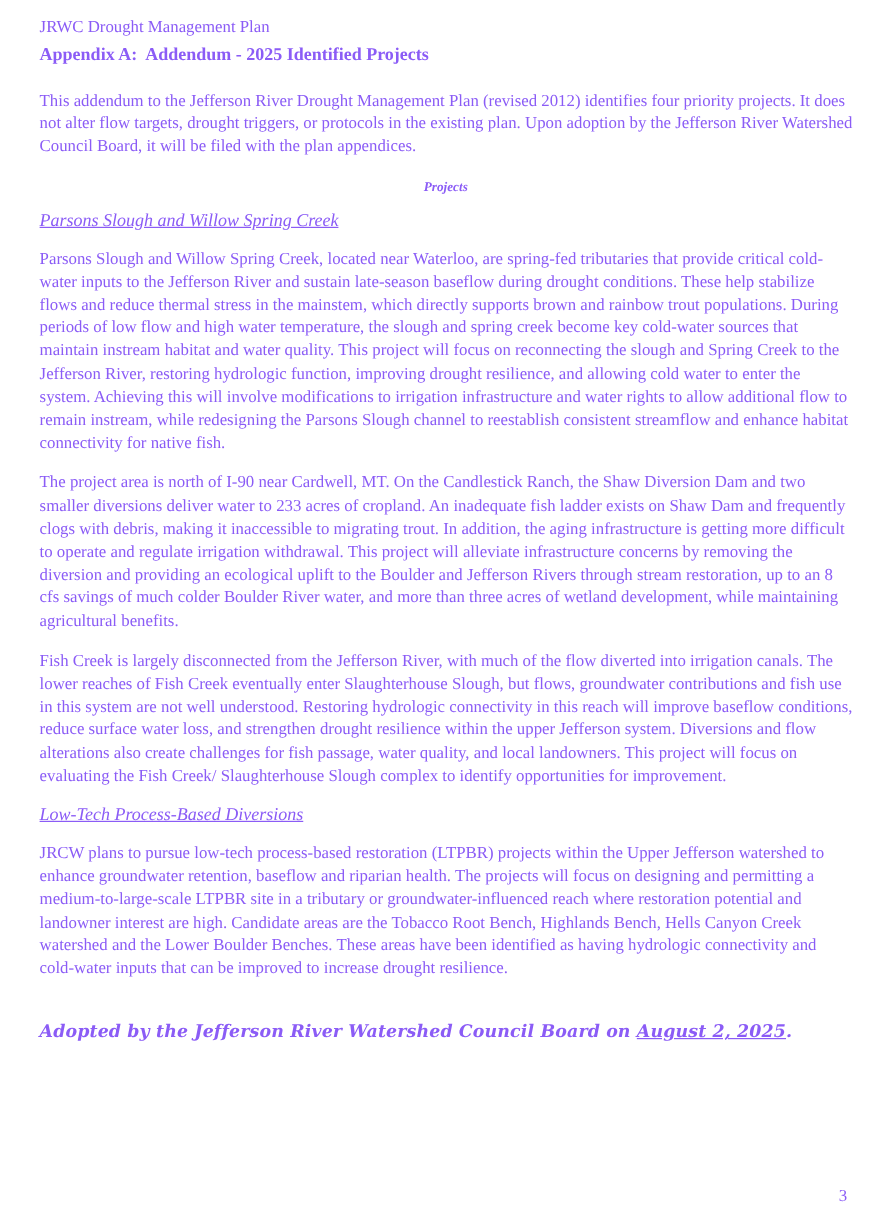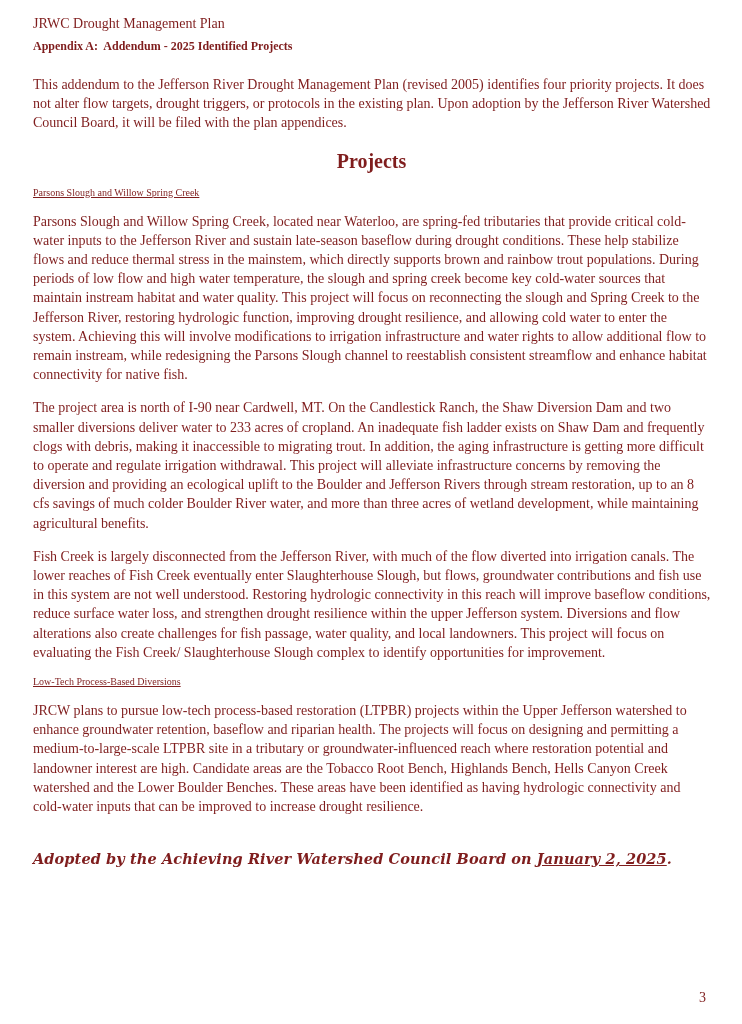--- a/index.html
+++ b/index.html
@@ -5,58 +5,60 @@
   html, body {
     margin: 0;
     padding: 0;
     background: #ffffff;
   }
   .page {
     position: relative;
     width: 742px;
     height: 1024px;
     background: #ffffff;
-    color: #7f1d1d;
+    color: #8b5cf6;
     font-family: "Liberation Serif", serif;
     box-sizing: border-box;
     padding: 14px 32px 0 33px;
     overflow: hidden;
   }
   .plan-title {
     font-size: 14px;
     line-height: 19px;
     margin: 0;
   }
   .appendix-title {
-    font-size: 12px;
+    font-size: 15px;
     font-weight: bold;
     line-height: 22px;
     margin: 2px 0 0 0;
     white-space: pre-wrap;
   }
   .intro {
     font-size: 14px;
     line-height: 19.2px;
     margin: 18px 0 0 0;
     width: 678px;
   }
   .projects-heading {
-    font-size: 20px;
+    font-size: 11px;
     font-weight: bold;
     text-align: center;
     margin: 17px 0 0 0;
+    font-style: italic;
   }
   .section {
     margin: 0;
   }
   .section-heading {
-    font-size: 10px;
+    font-size: 15px;
     text-decoration: underline;
     margin: 14px 0 0 0;
     font-weight: normal;
+    font-style: italic;
   }
   .section-body {
     font-size: 14px;
     line-height: 19.2px;
     margin: 14px 0 0 0;
     width: 678px;
   }
   .adoption-line {
     font-family: "DejaVu Serif", "Liberation Serif", serif;
     font-size: 14.5px;
@@ -77,21 +79,21 @@
 </style>
 </head>
 <body>
 
 <div class="page">
 
   <p class="plan-title">JRWC Drought Management Plan</p>
 
   <h1 class="appendix-title">Appendix A:  Addendum - 2025 Identified Projects</h1>
 
-  <p class="intro">This addendum to the Jefferson River Drought Management Plan (revised 2005) identifies four priority projects. It does not alter flow targets, drought triggers, or protocols in the existing plan. Upon adoption by the Jefferson River Watershed Council Board, it will be filed with the plan appendices.</p>
+  <p class="intro">This addendum to the Jefferson River Drought Management Plan (revised 2012) identifies four priority projects. It does not alter flow targets, drought triggers, or protocols in the existing plan. Upon adoption by the Jefferson River Watershed Council Board, it will be filed with the plan appendices.</p>
 
   <p class="projects-heading">Projects</p>
 
   <div class="section">
     <h2 class="section-heading">Parsons Slough and Willow Spring Creek</h2>
     <p class="section-body">Parsons Slough and Willow Spring Creek, located near Waterloo, are spring-fed tributaries that provide critical cold-water inputs to the Jefferson River and sustain late-season baseflow during drought conditions. These help stabilize flows and reduce thermal stress in the mainstem, which directly supports brown and rainbow trout populations. During periods of low flow and high water temperature, the slough and spring creek become key cold-water sources that maintain instream habitat and water quality. This project will focus on reconnecting the slough and Spring Creek to the Jefferson River, restoring hydrologic function, improving drought resilience, and allowing cold water to enter the system. Achieving this will involve modifications to irrigation infrastructure and water rights to allow additional flow to remain instream, while redesigning the Parsons Slough channel to reestablish consistent streamflow and enhance habitat connectivity for native fish.</p>
   </div>
 
   <div class="section">
     <p class="section-body">The project area is north of I-90 near Cardwell, MT. On the Candlestick Ranch, the Shaw Diversion Dam and two smaller diversions deliver water to 233 acres of cropland. An inadequate fish ladder exists on Shaw Dam and frequently clogs with debris, making it inaccessible to migrating trout. In addition, the aging infrastructure is getting more difficult to operate and regulate irrigation withdrawal. This project will alleviate infrastructure concerns by removing the diversion and providing an ecological uplift to the Boulder and Jefferson Rivers through stream restoration, up to an 8 cfs savings of much colder Boulder River water, and more than three acres of wetland development, while maintaining agricultural benefits.</p>
@@ -99,17 +101,17 @@
 
   <div class="section">
     <p class="section-body">Fish Creek is largely disconnected from the Jefferson River, with much of the flow diverted into irrigation canals. The lower reaches of Fish Creek eventually enter Slaughterhouse Slough, but flows, groundwater contributions and fish use in this system are not well understood. Restoring hydrologic connectivity in this reach will improve baseflow conditions, reduce surface water loss, and strengthen drought resilience within the upper Jefferson system. Diversions and flow alterations also create challenges for fish passage, water quality, and local landowners. This project will focus on evaluating the Fish Creek/ Slaughterhouse Slough complex to identify opportunities for improvement.</p>
   </div>
 
   <div class="section">
     <h2 class="section-heading">Low-Tech Process-Based Diversions</h2>
     <p class="section-body">JRCW plans to pursue low-tech process-based restoration (LTPBR) projects within the Upper Jefferson watershed to enhance groundwater retention, baseflow and riparian health. The projects will focus on designing and permitting a medium-to-large-scale LTPBR site in a tributary or groundwater-influenced reach where restoration potential and landowner interest are high. Candidate areas are the Tobacco Root Bench, Highlands Bench, Hells Canyon Creek watershed and the Lower Boulder Benches. These areas have been identified as having hydrologic connectivity and cold-water inputs that can be improved to increase drought resilience.</p>
   </div>
 
-  <p class="adoption-line"><span>Adopted by the Achieving River Watershed Council Board on </span><span class="adoption-date">January 2, 2025</span><span>.</span></p>
+  <p class="adoption-line"><span>Adopted by the Jefferson River Watershed Council Board on </span><span class="adoption-date">August 2, 2025</span><span>.</span></p>
 
   <div class="page-number">3</div>
 
 </div>
 
 </body></html>

